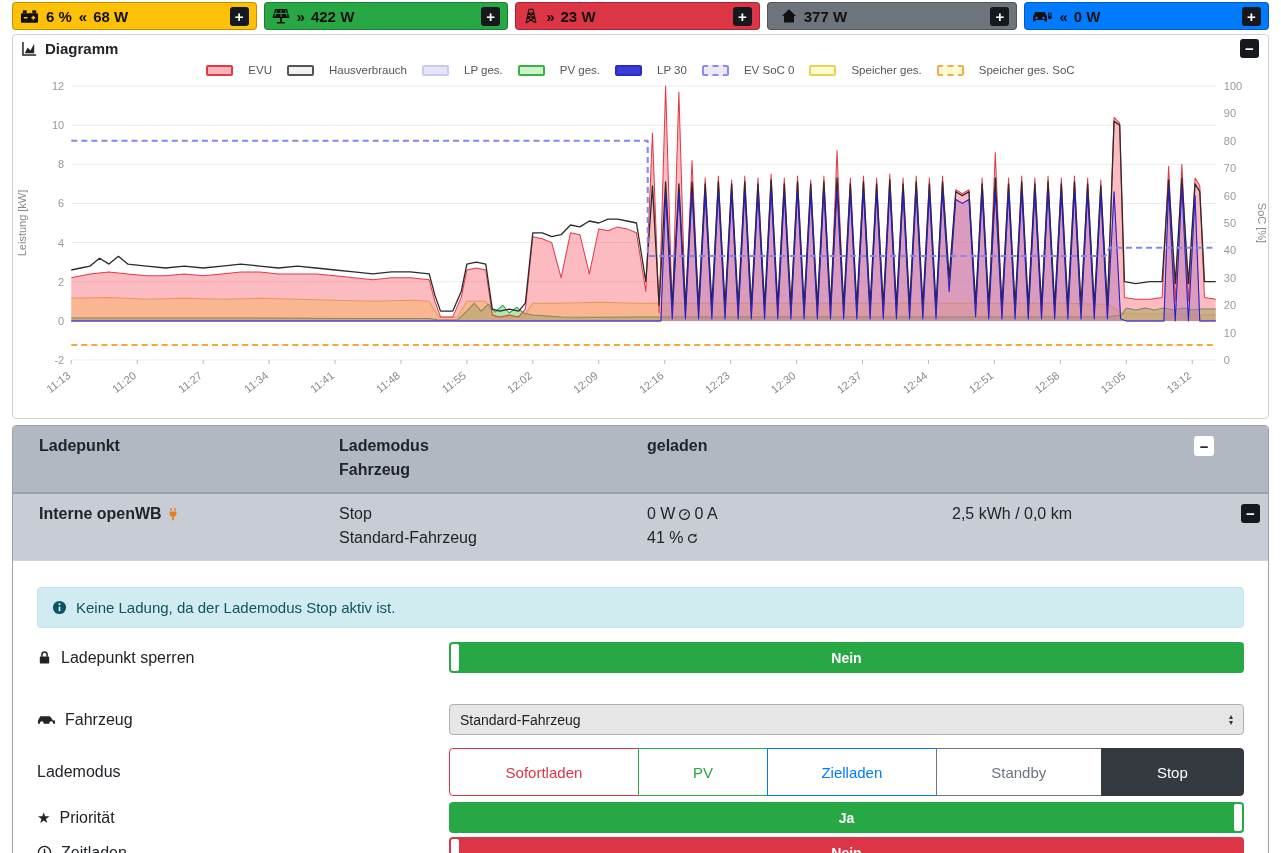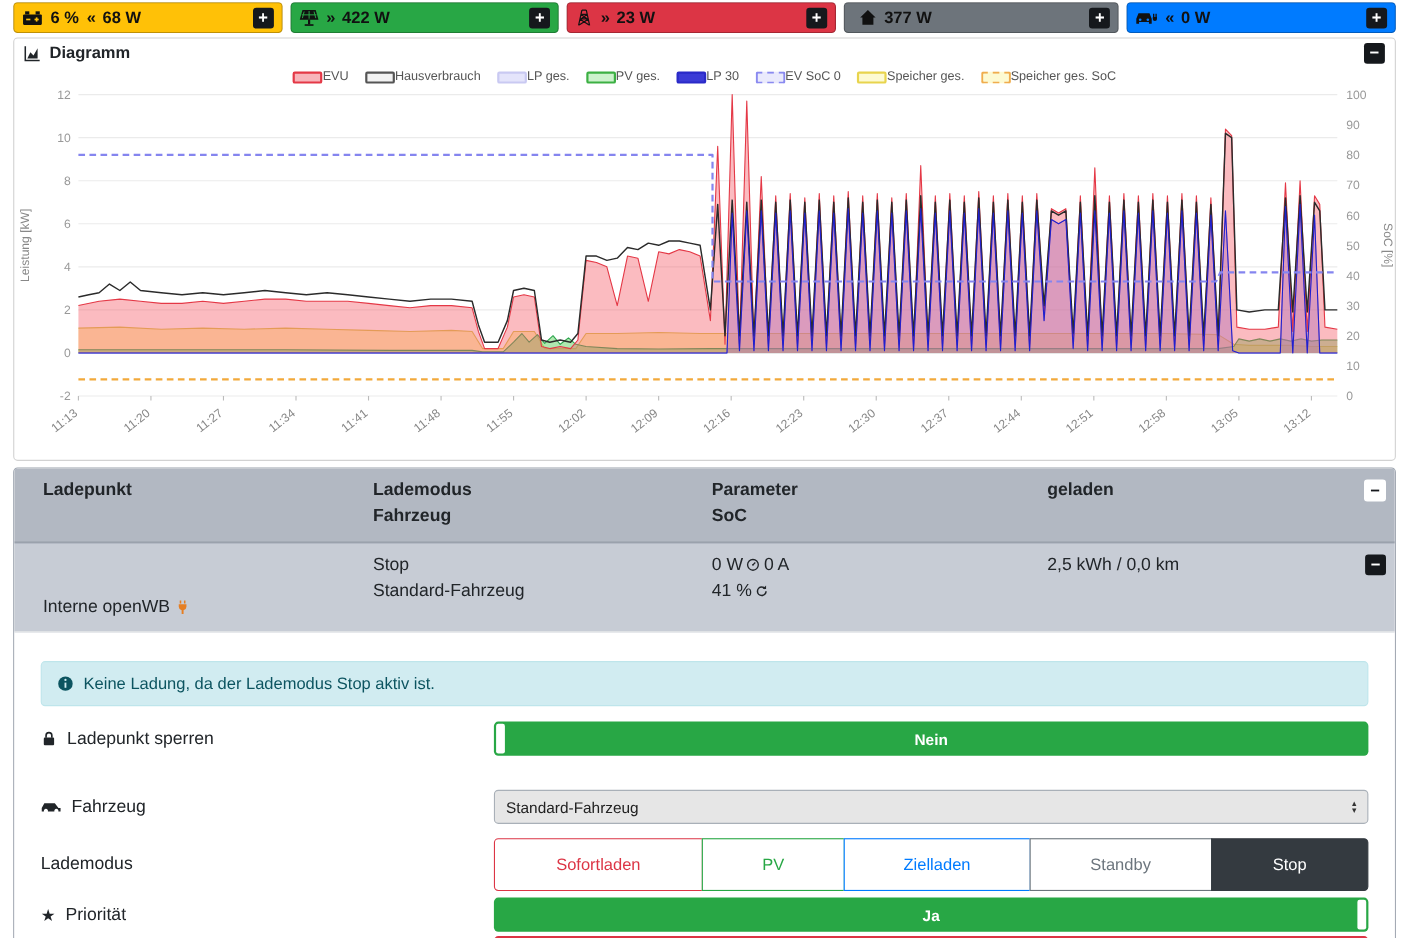--- a/index.html
+++ b/index.html
@@ -28,36 +28,36 @@
 
   
   .card { border:1px solid #d2d2d2; border-radius:4px; margin-top:4px; background:#fff; }
   .card-header {
     display:flex; align-items:center; gap:8px; padding:4px 9px 2px;
     font-size:15px; font-weight:600; color:#212529;
   }
   .card-header .sq-btn { margin-left:auto; }
   .legend { display:flex; justify-content:center; align-items:center; gap:15px;
             font-size:11.5px; color:#555; padding:4px 0 0; }
-  .legend-item { display:flex; align-items:center; gap:0; cursor:pointer; }
+  .legend-item { display:flex; align-items:center; gap:15px; cursor:pointer; }
   .legend .sw { width:27px; height:11px; border:2px solid #999; border-radius:2px; display:inline-block; }
   .legend .sw.dashed { border-style:dashed; }
   #chart-svg { display:block; width:100%; height:342px; }
   #chart-svg text { font-family:"Liberation Sans","DejaVu Sans",sans-serif; }
 
   
   .lp-card { margin-top:6px; border:1px solid #9aa1ac; border-radius:4px; overflow:hidden; }
   .lp-head, .lp-row {
     display:grid; grid-template-columns:300px 308px 305px 1fr 46px; align-items:start;
   }
   .lp-head { background:#b2b8c2; padding:8px 0 10px; font-weight:700; font-size:16px; }
   .lp-row  { background:#c7ccd5; border-top:2px solid #9aa1ac; padding:8px 0 10px; font-size:16px; cursor:pointer; }
   .lp-cell { padding-left:26px; line-height:1.5; }
   .lp-cell .sub { display:block; }
-  .lp-name { font-weight:400; display:flex; align-items:center; gap:4px;margin-top:38px; }
+  .lp-name { font-weight:700; display:flex; align-items:center; gap:4px; }
   .lp-btn-cell { display:flex; justify-content:flex-end; padding-right:8px; padding-top:2px; }
   .white-btn {
     width:20px; height:20px; border-radius:3px; background:#fff; border:none;
     color:#15181c; font-size:15px; font-weight:700; line-height:1; cursor:pointer;
     display:flex; align-items:center; justify-content:center; font-family:inherit;
   }
   .inline-ic { display:inline-flex; vertical-align:-2px; margin:0 3px; }
 
   
   .controls { background:#fff; padding:8px 24px 16px; border-top:1px solid #cfd4da; }
@@ -280,24 +280,20 @@
       </svg>
   </div>
 
   <div class="lp-card">
     <div class="lp-head">
       <div class="lp-cell">Ladepunkt</div>
       <div class="lp-cell">
         <span class="sub">Lademodus</span>
         <span class="sub">Fahrzeug</span>
       </div>
-      <div class="lp-cell">
-        <span class="sub">Parameter</span>
-        <span class="sub">SoC</span>
-      </div>
       <div class="lp-cell">geladen</div>
       <div class="lp-btn-cell">
         <button class="white-btn">−</button>
       </div>
     </div>
 
     <div class="lp-row">
       <div class="lp-cell lp-name">
         <span>Interne openWB</span>
         <svg width="14" height="14" viewBox="0 0 16 16">

